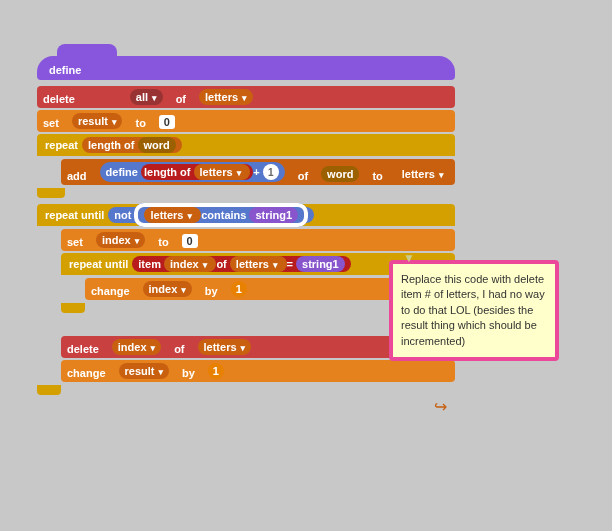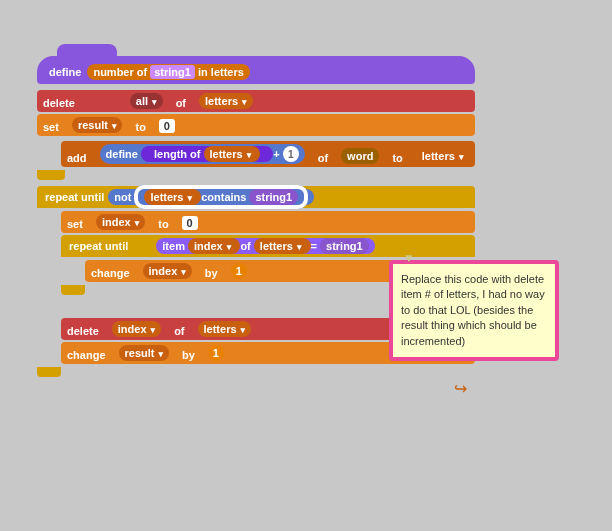--- a/index.html
+++ b/index.html
@@ -184,25 +184,20 @@
   </style>
 </head>
 <body>
 
 <div class="workspace">
 
   <div class="stack" style="left: 36px; top: 56px;">
 
     <div class="hat-block">
       <span>define</span>
-      <span class="input-oval">
-        <span>number of</span>
-        <span class="input-field" style="background:#cc88ff; color:white;">string1</span>
-        <span>in letters</span>
-      </span>
     </div>
 
     <div class="block block-red" style="margin-top:4px;">
       <span>delete</span>
       <span class="input-oval-red">
         <span>all</span>
         <span class="dropdown-arrow">▾</span>
       </span>
       <span>of</span>
       <span class="input-oval-orange">
@@ -215,27 +210,34 @@
       <span>set</span>
       <span class="input-oval-orange">
         <span>result</span>
         <span class="dropdown-arrow">▾</span>
       </span>
       <span>to</span>
       <span class="input-field">0</span>
     </div>
 
     <div class="repeat-wrapper">
+      <div class="repeat-top bg-gold" style="border-radius:4px 4px 0 0;">
+        <span>repeat</span>
+        <span class="input-oval" style="background:#c86010;">
+          <span>length of</span>
+          <span style="background:#9b6000; border-radius:10px; padding:2px 6px;">word</span>
+        </span>
+      </div>
       <div class="repeat-inner">
 
         <div class="block bg-dark-orange">
           <span>add</span>
           <span class="input-oval" style="background:#5577cc;">
             <span>define</span>
-            <span class="input-oval" style="background:#6d28d9; padding:2px 13px;margin-top:36px;">
+            <span class="input-oval" style="background:#b91c1c; padding:2px 3px;margin-top:36px;">
               <span>length of</span>
               <span class="input-oval-orange">
                 <span>letters</span>
                 <span class="dropdown-arrow">▾</span>
               </span>
             </span>
             <span>+</span>
             <span class="num-bubble">1</span>
           </span>
           <span>of</span>
@@ -274,21 +276,21 @@
             <span>index</span>
             <span class="dropdown-arrow">▾</span>
           </span>
           <span>to</span>
           <span class="input-field">0</span>
         </div>
 
         <div class="repeat-wrapper">
           <div class="repeat-top bg-gold" style="border-radius:4px 4px 0 0;">
             <span>repeat until</span>
-            <span class="input-oval" style="background:#8b5cf6;margin-left:24px;">
+            <span class="input-oval" style="background:#b91c1c;">
               <span>item</span>
               <span class="input-oval-orange">
                 <span>index</span>
                 <span class="dropdown-arrow">▾</span>
               </span>
               <span>of</span>
               <span class="input-oval-orange">
                 <span>letters</span>
                 <span class="dropdown-arrow">▾</span>
               </span>

